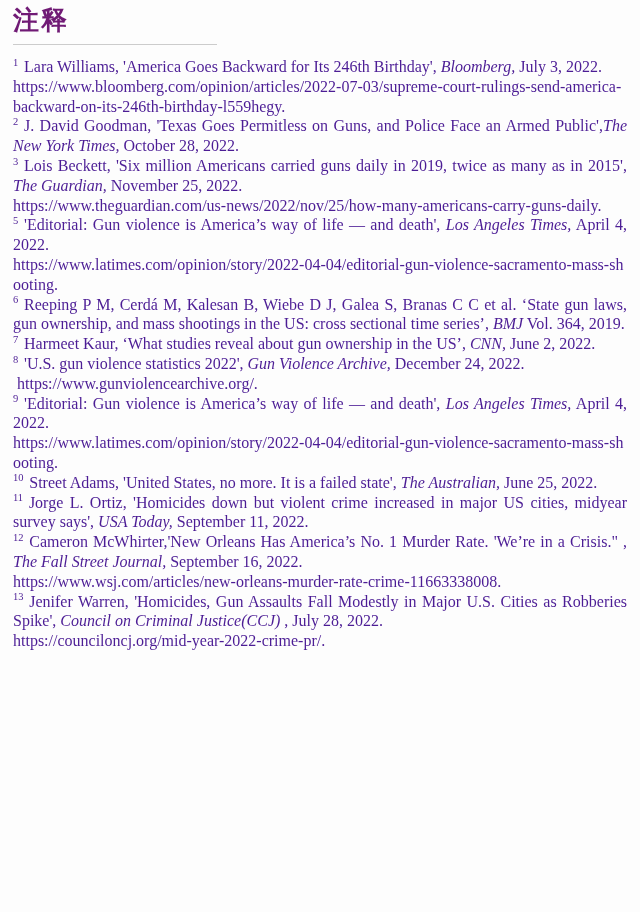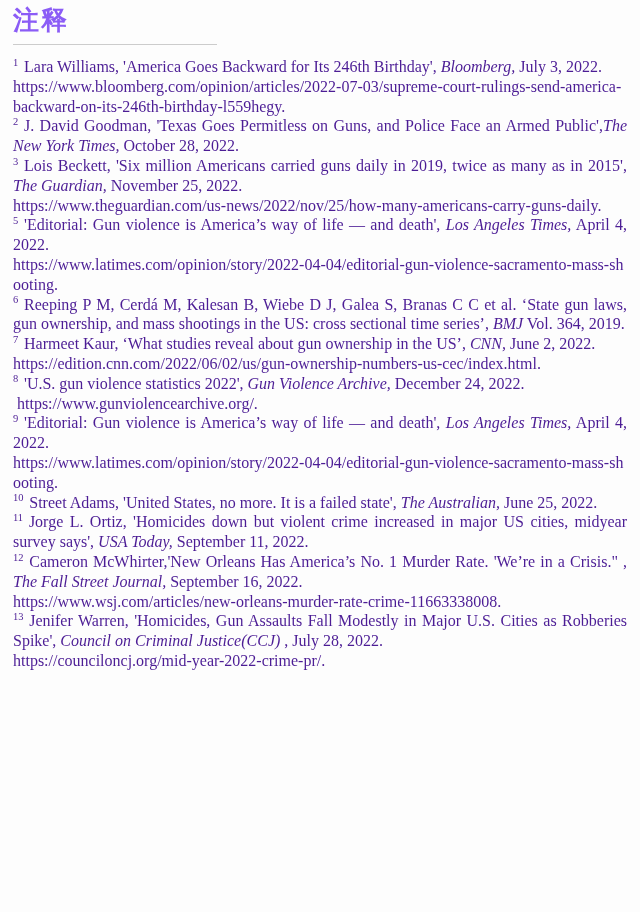--- a/index.html
+++ b/index.html
@@ -13,21 +13,21 @@
     padding: 5px 13px 0 13px;
     color: #1a1a1a;
   }
   .page-title {
     margin: 0;
     font-family: "Liberation Sans", sans-serif;
     font-weight: 700;
     font-size: 26px;
     line-height: 30px;
     letter-spacing: 2px;
-    color: #8b5cf6;
+    color: #701a75;
   }
   .title-divider {
     height: 1px;
     width: 204px;
     background: #cccccc;
     margin-top: 9px;
   }
   .footnotes {
     margin-top: 12px;
     font-family: "Liberation Serif", serif;
@@ -53,21 +53,21 @@
 
 <div class="page">
   <h1 class="page-title">注释</h1>
   <div class="title-divider"></div>
   <div class="footnotes">
       <p class="footnote"><sup class="fn-num">1</sup><span>Lara Williams, 'America Goes Backward for Its 246th Birthday', </span><span class="it">Bloomberg,</span><span> July 3, 2022.</span><br><span class="url">https://www.bloomberg.com/opinion/articles/2022-07-03/supreme-court-rulings-send-america-backward-on-its-246th-birthday-l559hegy.</span></p>
       <p class="footnote"><sup class="fn-num">2</sup><span>J. David Goodman, 'Texas Goes Permitless on Guns, and Police Face an Armed Public',</span><span class="it">The New York Times,</span><span> October 28, 2022.</span><br></p>
       <p class="footnote"><sup class="fn-num">3</sup><span>Lois Beckett, 'Six million Americans carried guns daily in 2019, twice as many as in 2015', </span><span class="it">The Guardian,</span><span> November 25, 2022.</span><br><span class="url">https://www.theguardian.com/us-news/2022/nov/25/how-many-americans-carry-guns-daily.</span></p>
       <p class="footnote"><sup class="fn-num">5</sup><span>'Editorial: Gun violence is America’s way of life — and death', </span><span class="it">Los Angeles Times,</span><span> April 4, 2022.</span><br><span class="url">https://www.latimes.com/opinion/story/2022-04-04/editorial-gun-violence-sacramento-mass-shooting.</span></p>
       <p class="footnote"><sup class="fn-num">6</sup><span>Reeping P M, Cerdá M, Kalesan B, Wiebe D J, Galea S, Branas C C et al. ‘State gun laws, gun ownership, and mass shootings in the US: cross sectional time series’, </span><span class="it">BMJ</span><span> Vol. 364, 2019.</span></p>
-      <p class="footnote"><sup class="fn-num">7</sup><span>Harmeet Kaur, ‘What studies reveal about gun ownership in the US’, </span><span class="it">CNN,</span><span> June 2, 2022.</span><br><span class="url">https://edition.cnn.com/2022/06/02/us/gun-ownership-numbers-us-cec/index.html.</span></p>
+      <p class="footnote"><sup class="fn-num">7</sup><span>Harmeet Kaur, ‘What studies reveal about gun ownership in the US’, </span><span class="it">CNN,</span><span> June 2, 2022.</span><br></p>
       <p class="footnote"><sup class="fn-num">8</sup><span>'U.S. gun violence statistics 2022', </span><span class="it">Gun Violence Archive,</span><span> December 24, 2022.</span><br><span class="url">&nbsp;https://www.gunviolencearchive.org/.</span></p>
       <p class="footnote"><sup class="fn-num">9</sup><span>'Editorial: Gun violence is America’s way of life — and death', </span><span class="it">Los Angeles Times,</span><span> April 4, 2022.</span><br><span class="url">https://www.latimes.com/opinion/story/2022-04-04/editorial-gun-violence-sacramento-mass-shooting.</span></p>
       <p class="footnote"><sup class="fn-num">10</sup><span>Street Adams, 'United States, no more. It is a failed state', </span><span class="it">The Australian,</span><span> June 25, 2022.</span><br></p>
       <p class="footnote"><sup class="fn-num">11</sup><span>Jorge L. Ortiz, 'Homicides down but violent crime increased in major US cities, midyear survey says', </span><span class="it">USA Today,</span><span> September 11, 2022.</span><br></p>
       <p class="footnote"><sup class="fn-num">12</sup><span>Cameron McWhirter,'New Orleans Has America’s No. 1 Murder Rate. 'We’re in a Crisis." , </span><span class="it">The Fall Street Journal,</span><span> September 16, 2022.</span><br><span class="url">https://www.wsj.com/articles/new-orleans-murder-rate-crime-11663338008.</span></p>
       <p class="footnote"><sup class="fn-num">13</sup><span>Jenifer Warren, 'Homicides, Gun Assaults Fall Modestly in Major U.S. Cities as Robberies Spike', </span><span class="it">Council on Criminal Justice(CCJ)</span><span> , July 28, 2022.</span><br><span class="url">https://counciloncj.org/mid-year-2022-crime-pr/.</span></p>
     </div>
 </div>
 
 </body></html>

